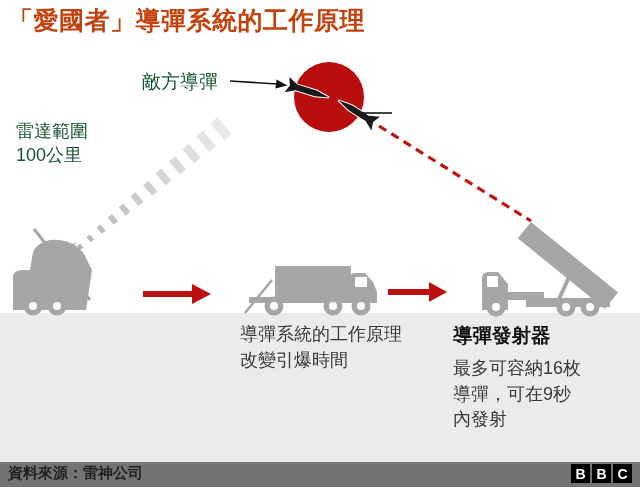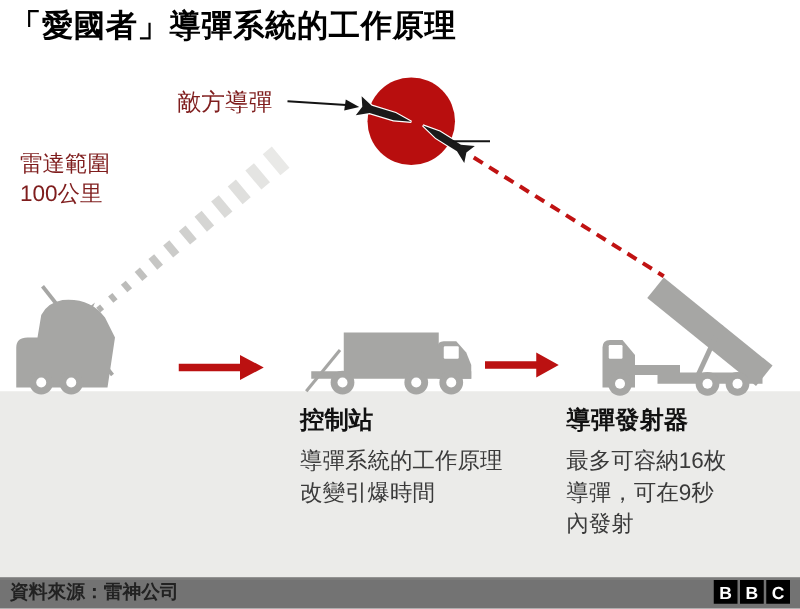--- a/index.html
+++ b/index.html
@@ -2,27 +2,27 @@
 <html><head>
 <meta charset="utf-8">
 <style>
   html,body{margin:0;padding:0;background:#fff;}
   .stage{
     position:relative;width:640px;height:487px;overflow:hidden;background:#ffffff;
     font-family:"Liberation Sans","DejaVu Sans",sans-serif;color:#141414;
   }
   .stage h1{
     position:absolute;left:8px;top:4px;margin:0;
-    font-size:25px;font-weight:700;color:#000000;letter-spacing:.5px;
+    font-size:25px;font-weight:700;color:#c2410c;letter-spacing:.5px;
   }
   .ground{
     position:absolute;left:0;top:313px;width:640px;height:150px;background:#ebebe9;
   }
   svg.diagram{position:absolute;left:0;top:0;}
-  .label{position:absolute;white-space:pre-line;color:#7f1d1d;}
+  .label{position:absolute;white-space:pre-line;color:#14532d;}
   .lab-radar-range{left:16px;top:119px;font-size:18px;line-height:1.35;}
   .lab-enemy{left:142px;top:69px;font-size:19px;}
   .lab-patriot{left:403px;top:101px;font-size:19px;}
   .lab-signal{left:138px;top:250px;font-size:19px;}
   .col{position:absolute;top:322px;}
   .col1{left:16px;width:205px;}
   .col2{left:240px;width:185px;}
   .col3{left:453px;width:168px;}
   .col .heading{font-size:19.5px;font-weight:700;color:#111;margin:0 0 7px 0;}
   .col .body{font-size:18px;color:#3a3a3a;line-height:1.42;white-space:pre-line;}
@@ -129,21 +129,20 @@
       <polygon points="0,-4.5 11.5,0 0,4.5" transform="translate(276 84) rotate(8)" fill="#141414"></polygon>
     </g>
     <line x1="362" y1="113" x2="392" y2="113" stroke="#141414" stroke-width="1.6"></line>
   </svg>
 
   <div class="label lab-radar-range">雷達範圍
 100公里</div>
   <div class="label lab-enemy">敵方導彈</div>
 
   <div class="col col2">
-    <div class="heading">控制站</div>
     <div class="body">導彈系統的工作原理
 改變引爆時間</div>
   </div>
   <div class="col col3">
     <div class="heading">導彈發射器</div>
     <div class="body">最多可容納16枚
 導彈，可在9秒
 內發射</div>
   </div>
 

